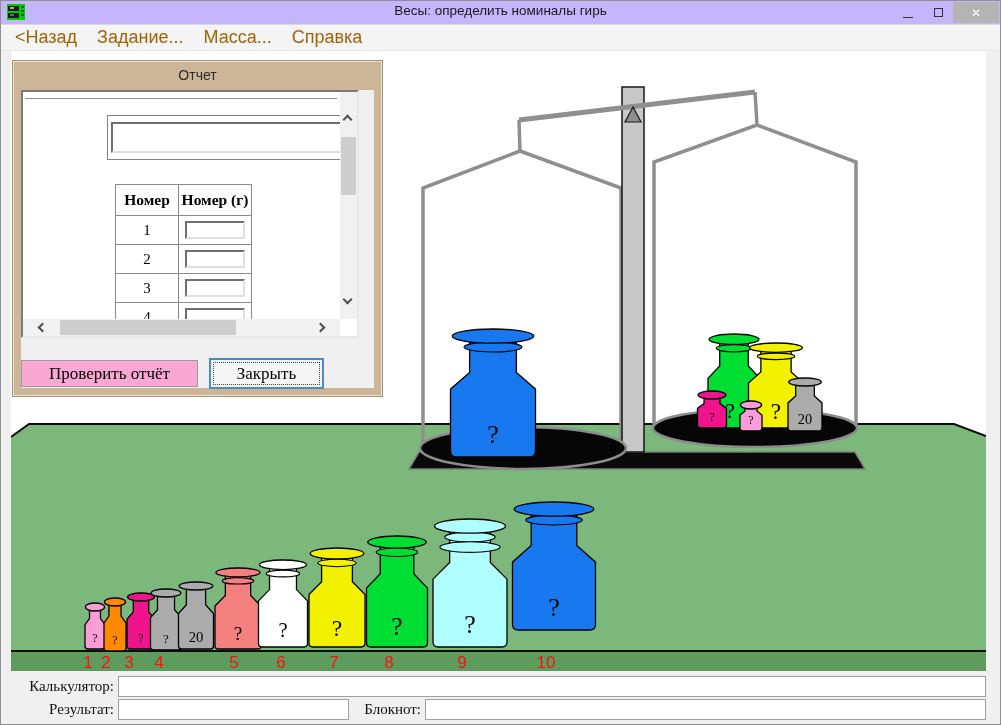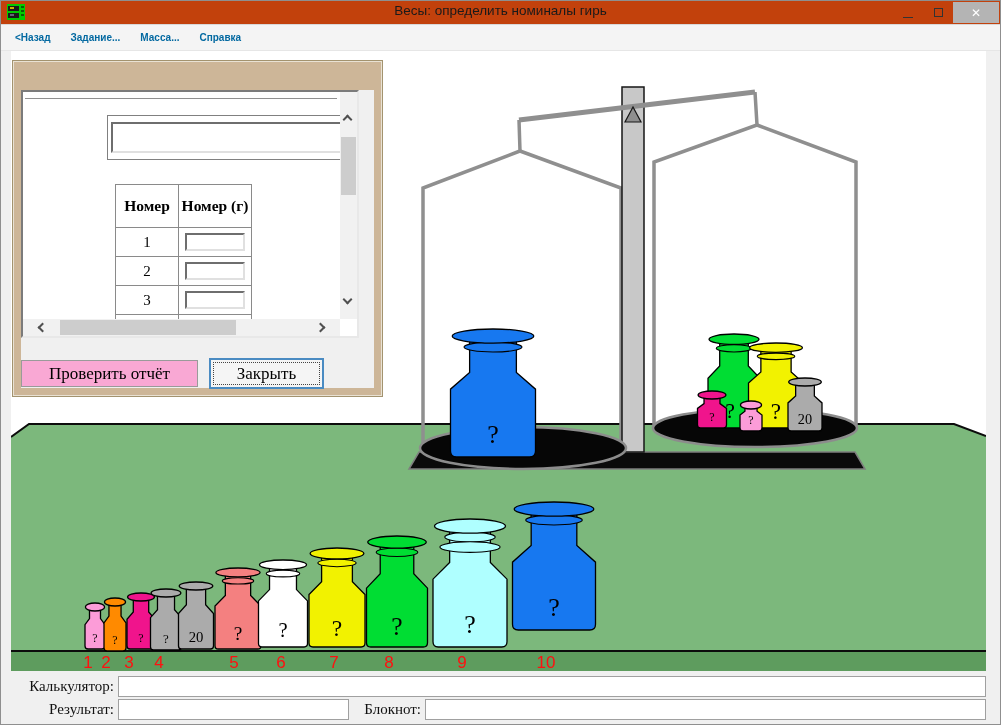--- a/index.html
+++ b/index.html
@@ -1,33 +1,33 @@
 <!DOCTYPE html>
 <html><head>
 <meta charset="utf-8">
 <style>
   html,body{margin:0;padding:0;background:#e8e8e8;}
   *{box-sizing:border-box;}
   #win{position:relative;width:1001px;height:725px;background:#f0f0f0;border:1px solid #8f8f8f;
        font-family:"Liberation Sans",sans-serif;overflow:hidden;}
   
-  #titlebar{position:absolute;left:0;top:0;width:100%;height:23px;background:#c2410c;}
+  #titlebar{position:absolute;left:0;top:0;width:100%;height:23px;background:#c4b5fd;}
   #appicon{position:absolute;left:6px;top:3px;width:18px;height:16px;}
   #wintitle{position:absolute;left:50%;top:2px;transform:translateX(-50%);
             font-size:13.5px;color:#1a1a1a;white-space:nowrap;}
   #winbtns{position:absolute;right:1px;top:1px;display:flex;align-items:stretch;height:21px;}
   .wb{width:30px;display:flex;align-items:center;justify-content:center;cursor:default;}
   .glyph-min{width:10px;border-top:1.5px solid #333;margin-top:9px;}
   .glyph-max{width:9px;height:9px;border:1.2px solid #333;}
   .wb.close{width:46px;background:#b4b4b4;color:#fff;font-size:12px;}
   
   #menubar{position:absolute;left:0;top:23px;width:100%;height:27px;background:#f4f4f4;
            border-top:1px solid #d8d8d8;border-bottom:1px solid #e6e6e6;
            display:flex;align-items:center;padding-left:4px;}
-  .menu-item{padding:0 10px;font-size:10px;color:#0369a1;line-height:25px;font-weight:bold;}
+  .menu-item{padding:0 10px;font-size:18px;color:#a16207;line-height:25px;}
   
   #canvas{position:absolute;left:10px;top:50px;width:975px;height:620px;background:#ffffff;}
   #scene-svg{position:absolute;left:0;top:0;}
   
   #bottompanel{position:absolute;left:0;top:670px;width:100%;height:55px;background:#f0f0f0;
                font-family:"Liberation Serif",serif;font-size:15px;color:#111;}
   .bp-label{position:absolute;text-align:right;}
   .bp-input{position:absolute;height:21px;background:#fff;border:1px solid #a0a0a0;
             font-family:"Liberation Serif",serif;font-size:14px;padding:0 3px;}
   
@@ -43,21 +43,21 @@
   #fam-label{position:absolute;left:17px;top:23px;width:68px;height:45px;border:1px solid #808080;
              padding:1px 3px;line-height:20px;}
   #fam-cell{position:absolute;left:84px;top:23px;width:250px;height:45px;border:1px solid #808080;}
   #fam-input{position:absolute;left:3px;top:6px;width:240px;height:31px;border:2px solid;
              border-color:#6e6e6e #e0e0e0 #e0e0e0 #6e6e6e;font-family:"Liberation Serif",serif;font-size:15px;}
   #mass-table{position:absolute;left:92px;top:93px;border-collapse:collapse;}
   .mt-row{display:flex;}
   .mt-num,.mt-mass{border:1px solid #8a8a8a;margin-top:-1px;display:flex;align-items:center;justify-content:center;}
   .mt-num{width:64px;}
   .mt-mass{width:74px;margin-left:-1px;}
-  .mt-head .mt-num,.mt-head .mt-mass{height:44px;font-weight:bold;font-size:15.5px;}
+  .mt-head .mt-num,.mt-head .mt-mass{height:32px;font-weight:bold;font-size:15.5px;}
   .mt-data .mt-num,.mt-data .mt-mass{height:30px;font-size:15px;}
   .mass-input{width:60px;height:18px;border:2px solid;border-color:#6e6e6e #e0e0e0 #e0e0e0 #6e6e6e;
               font-family:"Liberation Serif",serif;font-size:13px;}
   
   #vscroll{position:absolute;right:0;top:0;width:17px;height:227px;background:#f1f1f1;}
   #hscroll{position:absolute;left:0;bottom:0;width:317px;height:17px;background:#f1f1f1;}
   .chev{position:absolute;width:7px;height:7px;border-left:2px solid #505050;border-top:2px solid #505050;}
   .chev.up{left:4px;top:24px;transform:rotate(45deg);}
   .chev.down{left:4px;bottom:16px;transform:rotate(225deg);}
   .chev.left{left:16px;top:5px;transform:rotate(-45deg);}
@@ -239,20 +239,21 @@
   <div id="bottompanel">
     <span class="bp-label" style="left:0;top:7px;width:113px;">Калькулятор:</span>
     <input class="bp-input" style="left: 117px; top: 5px; width: 868px;" value="">
     <span class="bp-label" style="left:0;top:30px;width:113px;">Результат:</span>
     <input class="bp-input" style="left: 117px; top: 28px; width: 231px;" value="">
     <span class="bp-label" style="left:356px;top:30px;width:64px;font-family:Liberation Serif, serif;">Блокнот:</span>
     <input class="bp-input" style="left: 424px; top: 28px; width: 561px;" value="">
   </div>
 
   <div id="dialog">
+    <div id="dialog-title">Отчет</div>
     <div id="dialog-client">
       <div id="scrollpanel">
         <div id="sp-content">
           <div id="content-topline"></div>
           <div id="fam-cell">
             <input id="fam-input" value="" style="">
           </div>
           <div id="mass-table">
             <div class="mt-row mt-head">
               <div class="mt-num">Номер</div>

